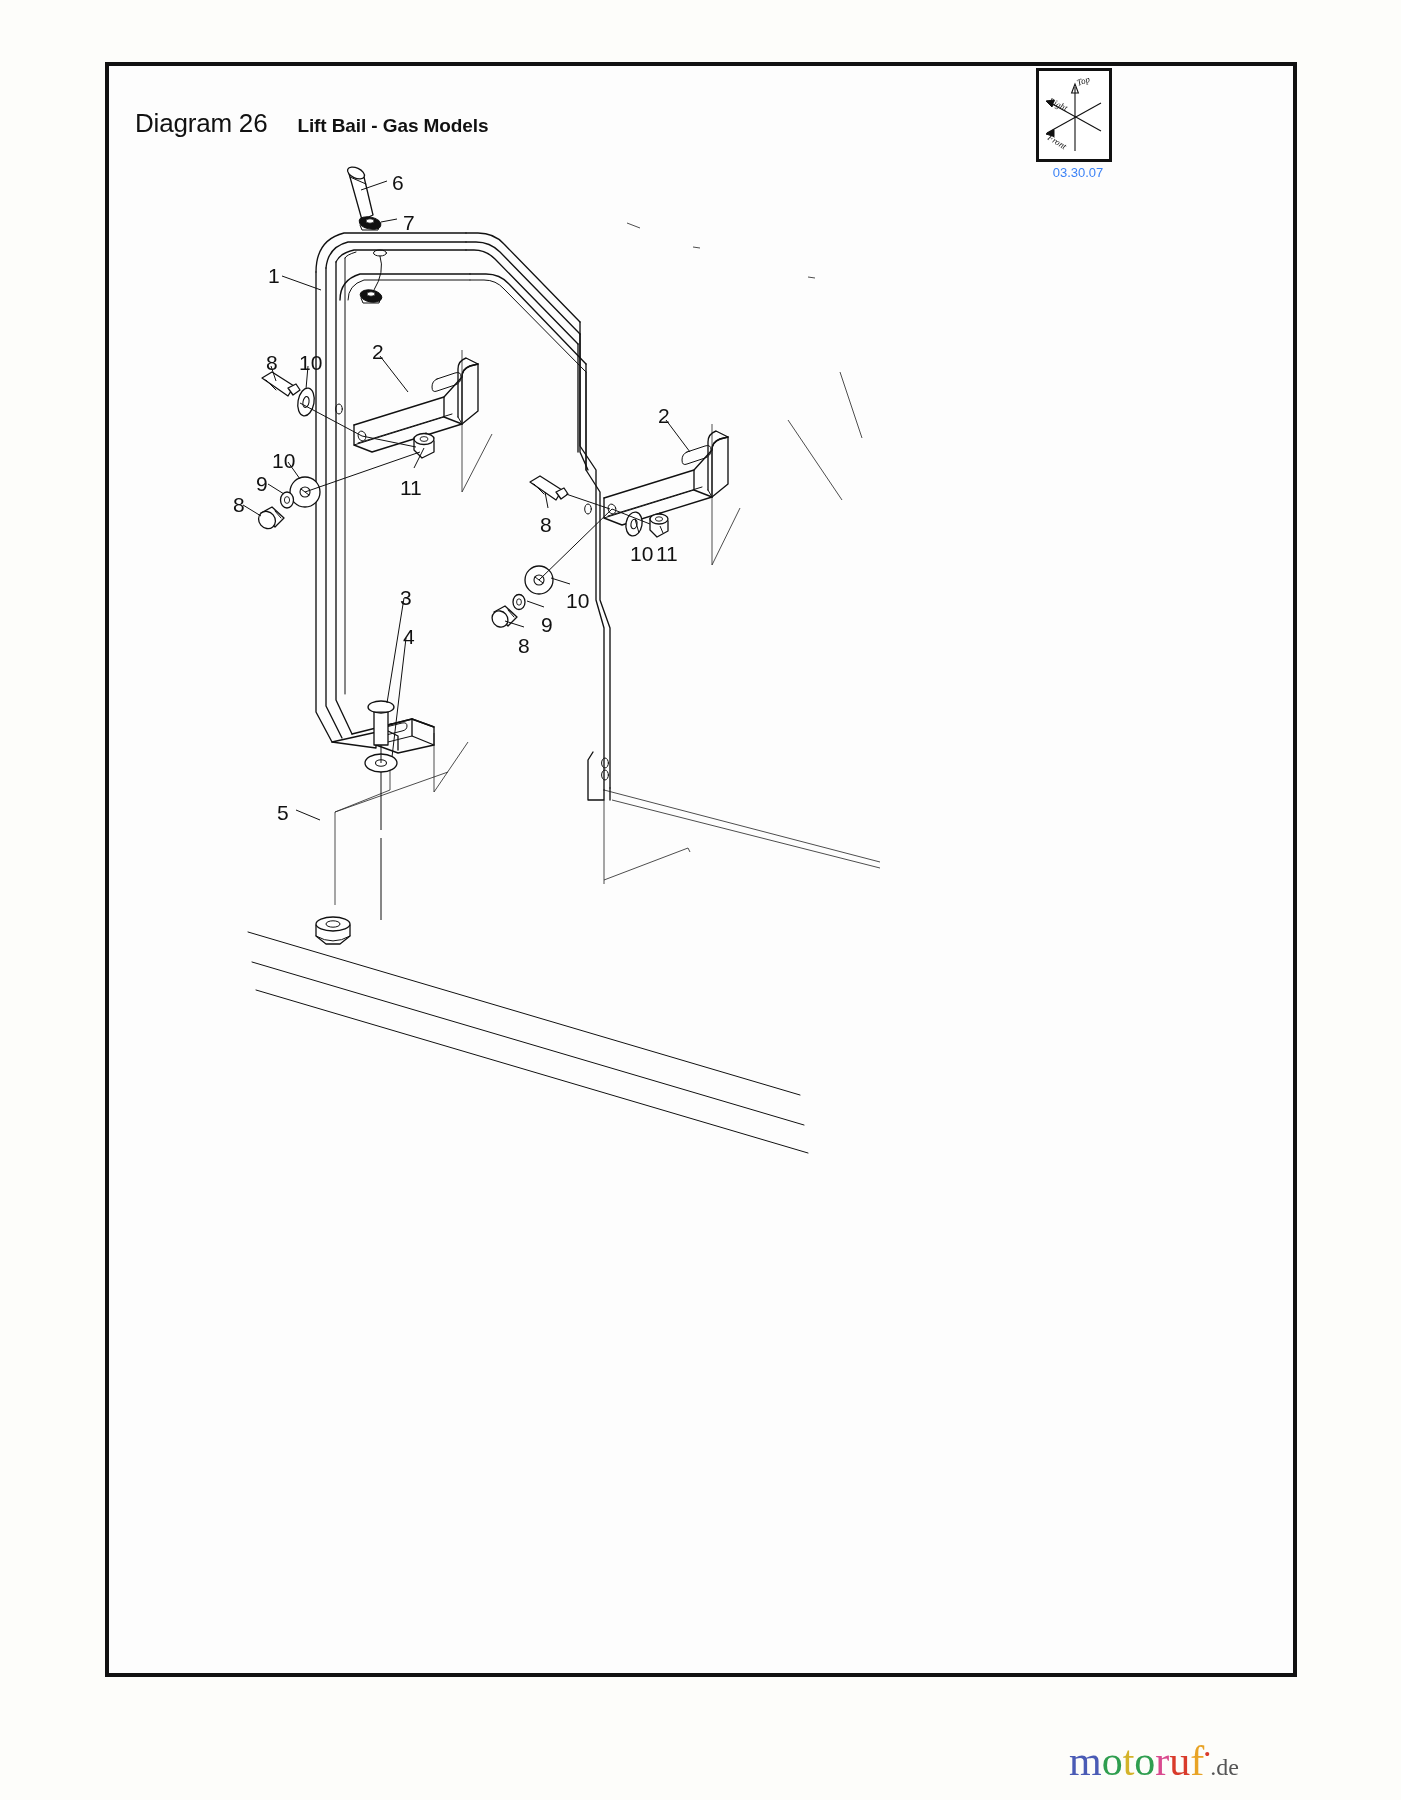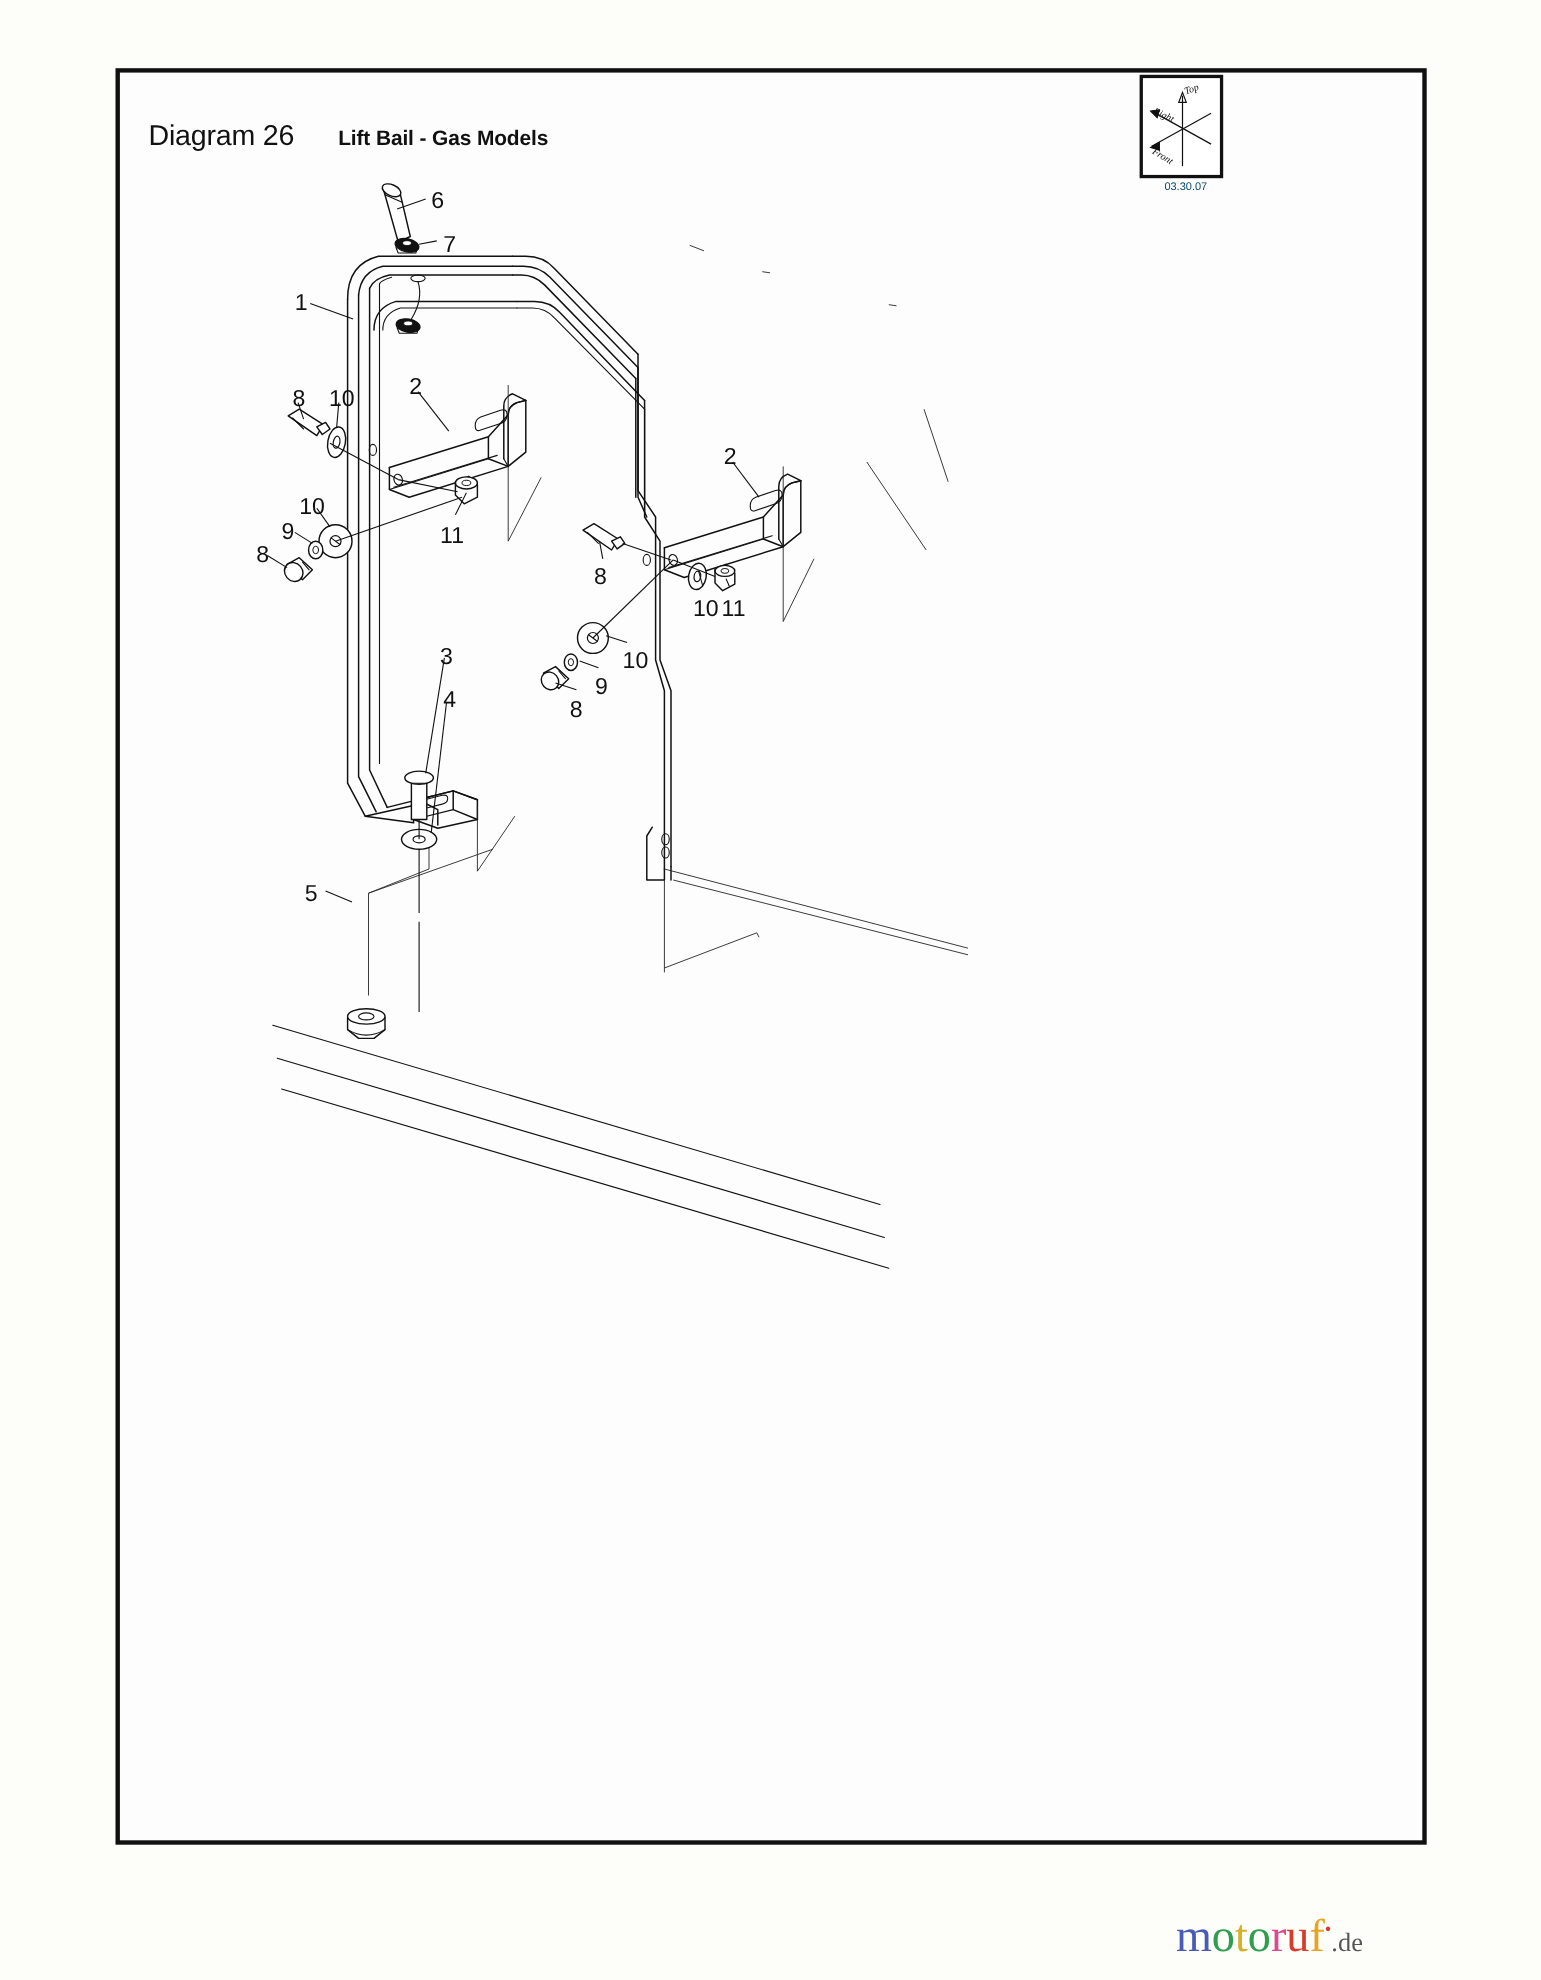--- a/index.html
+++ b/index.html
@@ -18,31 +18,31 @@
   }
 
   
   #title-row{position:absolute;left:135px;top:108px;white-space:nowrap;}
   #diagram-title{
     font-size:26px;font-weight:normal;color:#111;letter-spacing:-0.2px;
     display:inline-block;vertical-align:baseline;
   }
   #diagram-subtitle{
     font-size:19px;font-weight:bold;color:#111;letter-spacing:-0.1px;
-    display:inline-block;vertical-align:baseline;margin-left:40px;
+    display:inline-block;vertical-align:baseline;margin-left:30px;
   }
 
   
   #orient-box{
     position:absolute;left:1036px;top:68px;width:76px;height:94px;
     border:3px solid #111;box-sizing:border-box;background:#fff;
   }
   #orient-date{
     position:absolute;left:1036px;top:165px;width:84px;
-    font-size:10px;color:#0c4a6e;text-align:center;white-space:nowrap;
+    font-size:13px;color:#3b82f6;text-align:center;white-space:nowrap;
   }
 
   
   #art{position:absolute;left:0;top:0;width:1401px;height:1800px;}
   #art *{vector-effect:non-scaling-stroke;}
 
   
   .callout{
     position:absolute;font-size:21px;color:#111;white-space:nowrap;
     font-family:"Liberation Sans", sans-serif;line-height:1;

